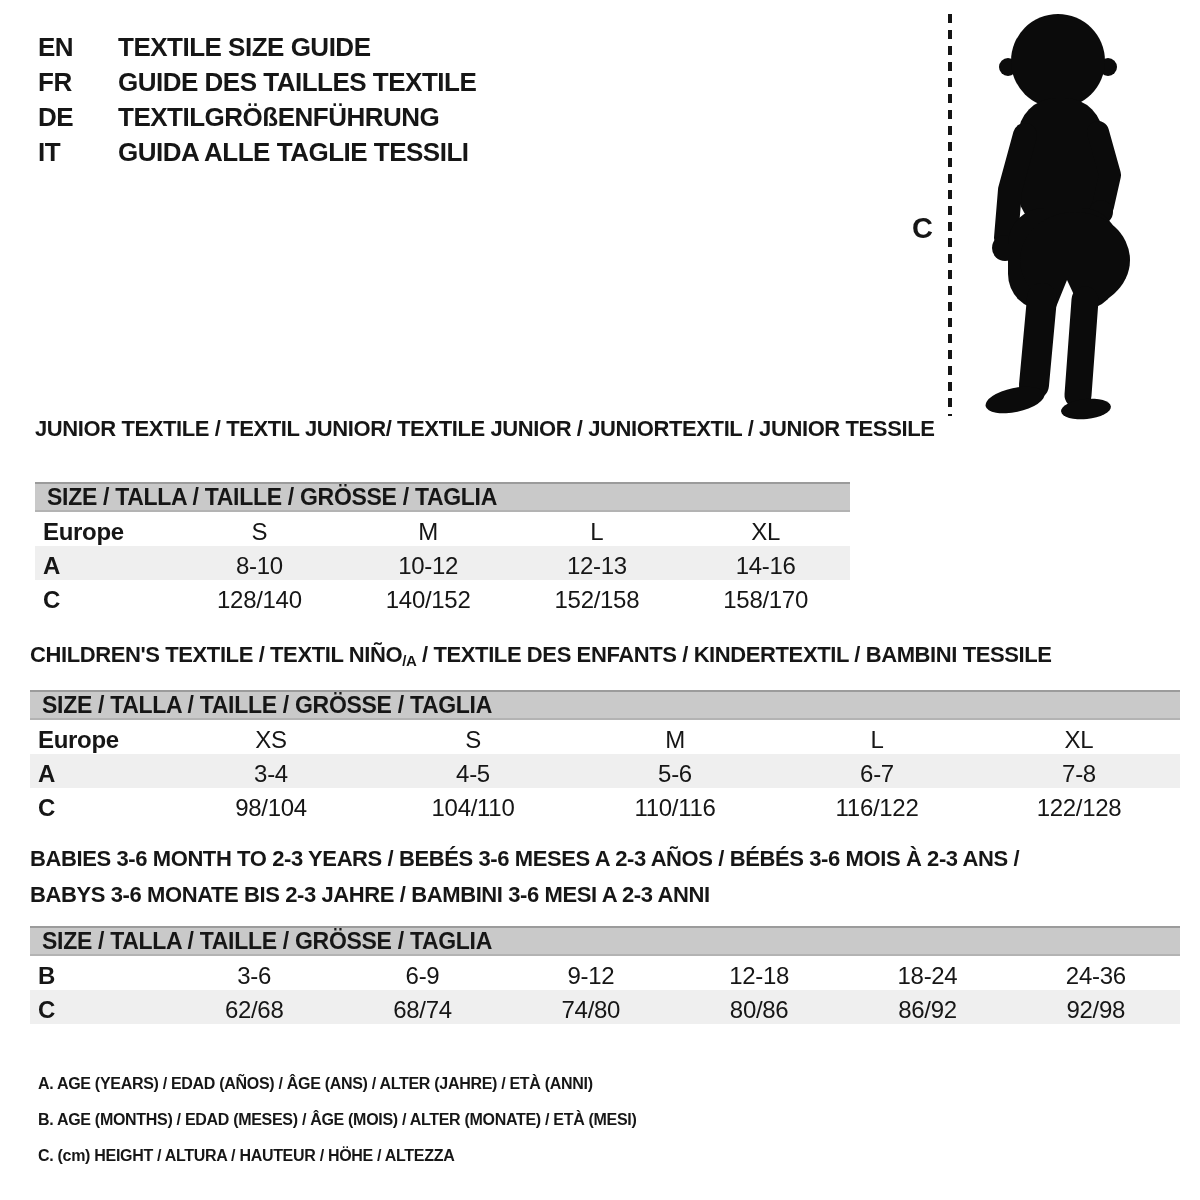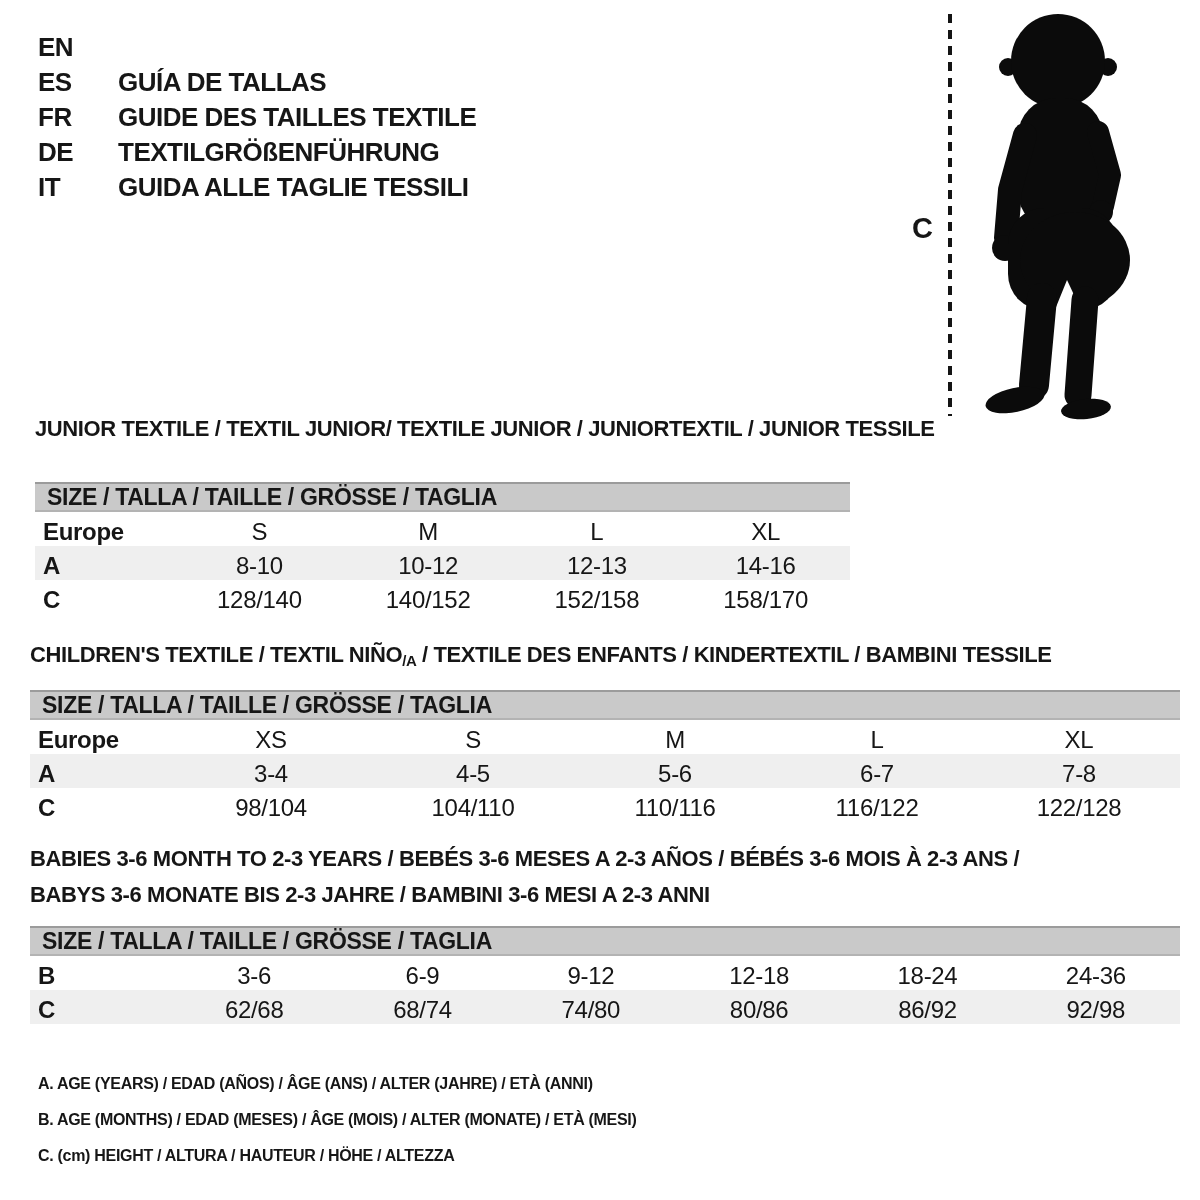--- a/index.html
+++ b/index.html
@@ -68,24 +68,21 @@
     font-weight: 700; font-size: 16px; letter-spacing: -0.3px;
     height: 36px; display: flex; align-items: center; white-space: nowrap;
   }
 </style>
 </head>
 <body>
 
 <div class="abs lang-block">
   <div class="lang-row">
     <span class="lang-code">EN</span>
-  </div>
-  <div class="lang-row">
-    <span class="lang-code">ES</span>
-    <span class="lang-title">GUÍA DE TALLAS</span>
+    <span class="lang-title">TEXTILE SIZE GUIDE</span>
   </div>
   <div class="lang-row">
     <span class="lang-code">FR</span>
     <span class="lang-title">GUIDE DES TAILLES TEXTILE</span>
   </div>
   <div class="lang-row">
     <span class="lang-code">DE</span>
     <span class="lang-title">TEXTILGRÖßENFÜHRUNG</span>
   </div>
   <div class="lang-row">

